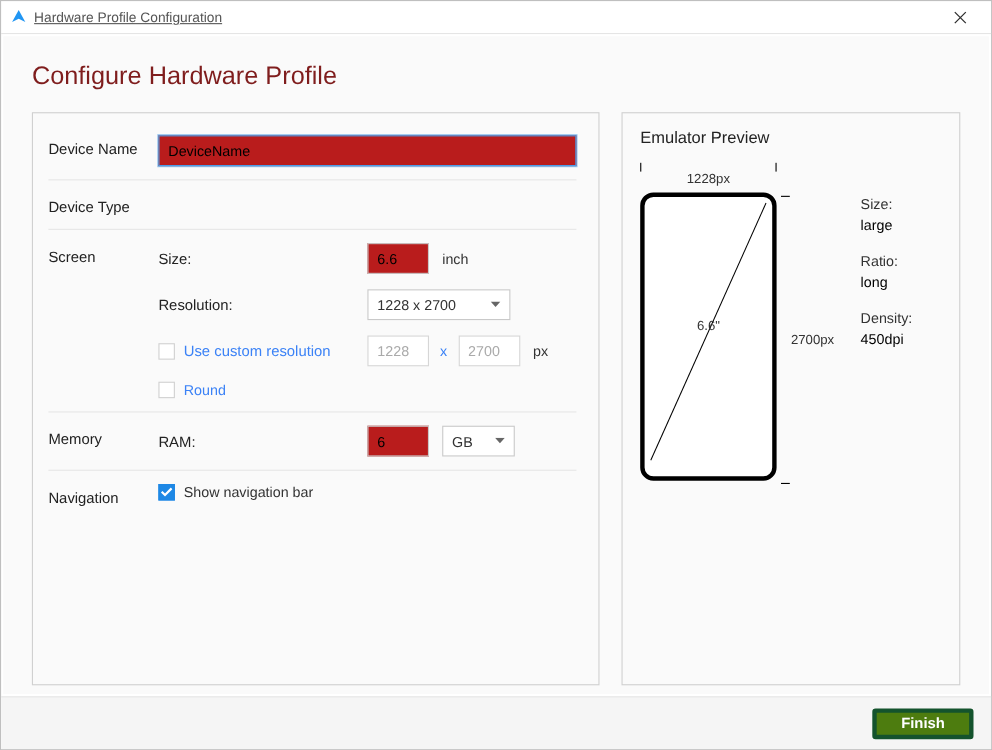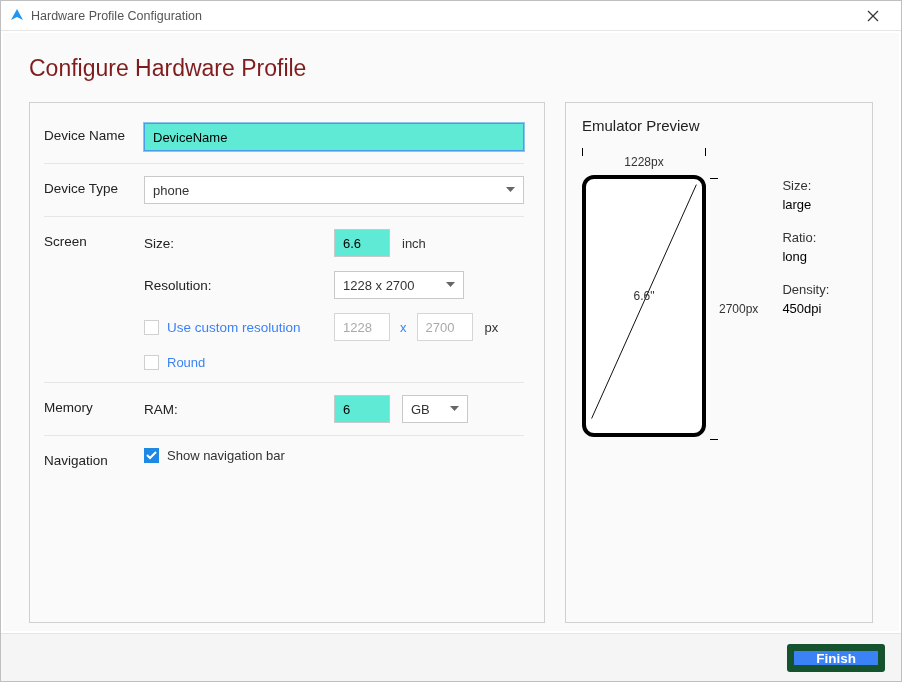--- a/index.html
+++ b/index.html
@@ -1,36 +1,36 @@
 <!DOCTYPE html>
 <html><head>
 <meta charset="utf-8">
 <style>
   * { box-sizing: border-box; }
   html, body { margin: 0; padding: 0; font-family: "Segoe UI", Tahoma, sans-serif; font-size: 13px; color: #333; background: #fff; }
   .window { width: 902px; height: 682px; border: 1px solid #bfbfbf; display: flex; flex-direction: column; background: #fff; position: relative; }
   .titlebar { height: 30px; display: flex; align-items: center; padding: 0 8px; border-bottom: 1px solid #e5e5e5; }
   .titlebar .logo { width: 16px; height: 16px; margin-right: 6px; display: flex; align-items: center; justify-content: center; }
-  .titlebar .title { flex: 1; font-size: 12.5px; color: #555; }
+  .titlebar .title { flex: 1; font-size: 12.5px; color: #555; text-decoration: underline; }
   .titlebar .close { width: 40px; height: 30px; display: flex; align-items: center; justify-content: center; cursor: pointer; }
   .content { flex: 1; padding: 20px 26px 8px 26px; display: flex; flex-direction: column; background: #fafafa; margin: 2px; }
   .page-title { font-size: 23px; font-weight: 400; margin: 2px 0 20px 0; color: #7f1d1d; }
   .panels { flex: 1; display: flex; gap: 20px; }
   .panel { border: 1px solid #d0d0d0; background: #fafafa; }
   .panel.left { flex: 1; padding: 16px 20px 16px 14px; }
   .panel.right { width: 338px; padding: 14px 16px; }
   .section-row { display: flex; align-items: flex-start; padding: 12px 0; border-bottom: 1px solid #e6e6e6; }
   .section-row:last-child { border-bottom: none; }
   .section-row.first { padding-top: 4px; }
   .section-label { width: 100px; flex-shrink: 0; font-size: 13.5px; color: #222; padding-top: 5px; }
   .section-body { flex: 1; }
   .field-row { display: flex; align-items: center; margin-bottom: 14px; }
   .field-row:last-child { margin-bottom: 0; }
   .field-label { width: 190px; flex-shrink: 0; font-size: 13.5px; color: #222; }
-  input[type=text].txt { height: 28px; padding: 0 8px; border: 1px solid #c9c9c9; background: #5eead4; font-size: 13px; }
+  input[type=text].txt { height: 28px; padding: 0 8px; border: 1px solid #c9c9c9; background: #b91c1c; font-size: 13px; }
   input[type=text].txt.focused { border: 1px solid #4a9de8; box-shadow: 0 0 0 1px rgba(74,157,232,0.6); outline: none; }
   input[type=text].txt.small { width: 56px; text-align: left; }
   input[type=text].txt.full { width: 380px; }
   .suffix { margin-left: 12px; color: #333; }
   .dropdown { height: 28px; border: 1px solid #c9c9c9; background: #fff; display: flex; align-items: center; padding: 0 8px; cursor: pointer; position: relative; }
   .dropdown.full { width: 380px; }
   .dropdown.med { width: 130px; }
   .dropdown.sm { width: 66px; }
   .dropdown .chev { position: absolute; right: 8px; top: 50%; transform: translateY(-50%); }
   .chev svg { display: block; }
@@ -54,21 +54,21 @@
   .side-px .tick::after { bottom: 0; }
   .side-px-label { font-size: 12px; color: #333; margin-left: 4px; }
   .top-tick { width: 124px; height: 1px; position: relative; margin-bottom: 2px; }
   .top-tick::before, .top-tick::after { content:""; position: absolute; height: 8px; width: 1px; background: #000; top: -4px; }
   .top-tick::before { left: 0; }
   .top-tick::after { right: 0; }
   .specs { margin-left: 24px; font-size: 13px; }
   .specs .spec-label { color: #333; margin-bottom: 4px; }
   .specs .spec-value { font-weight: 400; color: #000; margin-bottom: 18px; }
   .footer { height: 48px; display: flex; align-items: center; justify-content: flex-end; padding: 0 16px; border-top: 1px solid #e5e5e5; background: #f5f5f5; }
-  .btn-primary { height: 28px; padding: 0 22px; background: #3b82f6; color: #fff; border: 7px solid #14532d; border-radius: 3px; font-size: 13.5px; font-weight: 600; cursor: pointer; }
+  .btn-primary { height: 28px; padding: 0 22px; background: #4d7c0f; color: #fff; border: 4px solid #14532d; border-radius: 3px; font-size: 13.5px; font-weight: 600; cursor: pointer; }
 </style>
 </head>
 <body>
 
 <div class="window">
 
   <div class="titlebar">
     <span class="logo">
       <svg width="16" height="16" viewBox="0 0 16 16">
           <path d="M8 1 L14 12 L8 9 L2 12 Z" fill="#2196f3"></path>
@@ -91,30 +91,20 @@
 
         <div class="section-row first">
           <div class="section-label">Device Name</div>
           <div class="section-body">
             <input type="text" class="txt full focused" value="DeviceName" style="">
           </div>
         </div>
 
         <div class="section-row">
           <div class="section-label">Device Type</div>
-          <div class="section-body">
-            <div class="dropdown full">
-              <span>phone</span>
-              <span class="chev">
-                <svg width="9" height="6" viewBox="0 0 9 6">
-                    <path d="M0 0 L4.5 5 L9 0 Z" fill="#666"></path>
-                  </svg>
-              </span>
-            </div>
-          </div>
         </div>
 
         <div class="section-row">
           <div class="section-label">Screen</div>
           <div class="section-body">
             <div class="field-row">
               <div class="field-label">Size:</div>
               <input type="text" class="txt small" value="6.6" style="">
               <span class="suffix">inch</span>
             </div>

